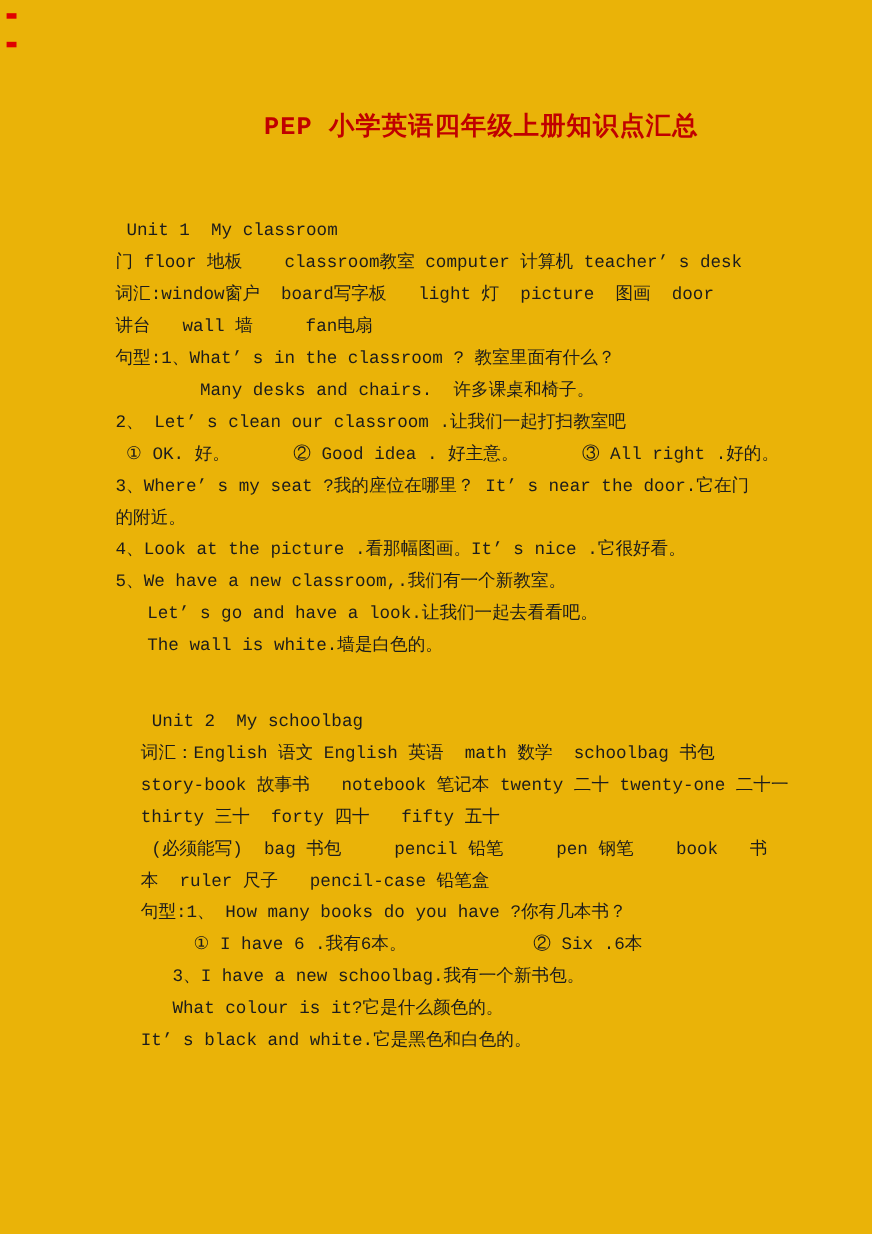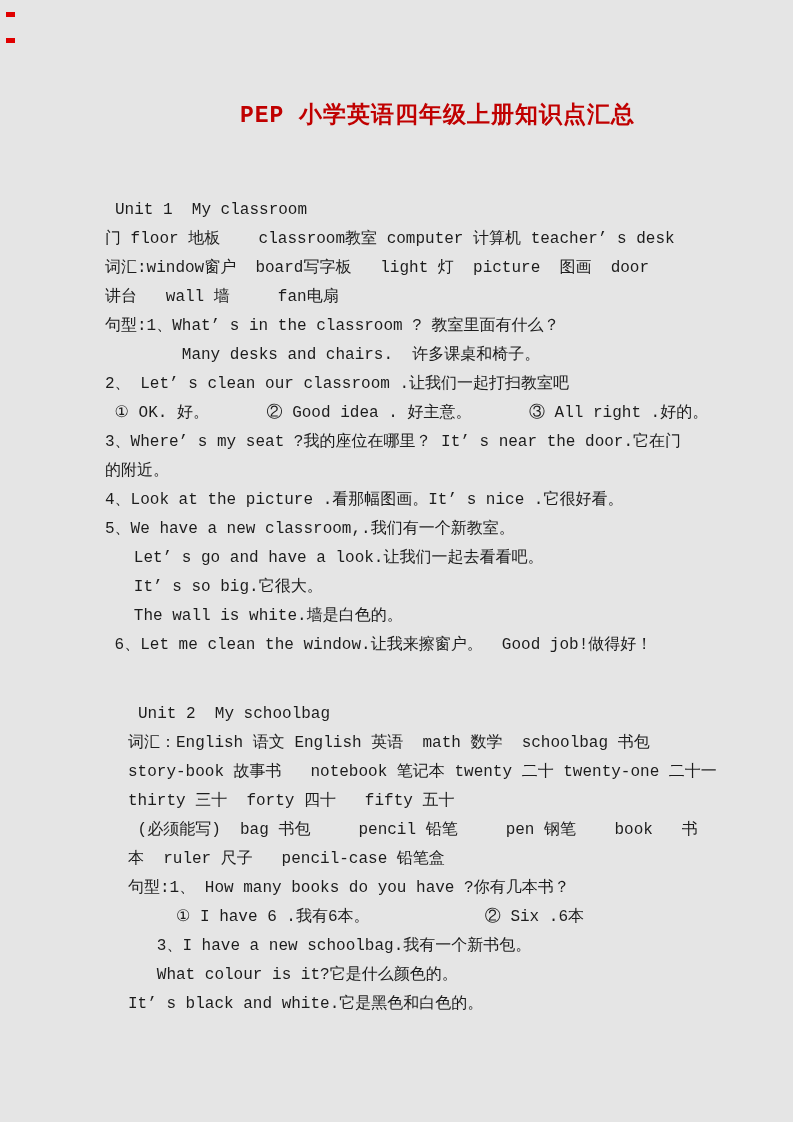--- a/index.html
+++ b/index.html
@@ -4,21 +4,21 @@
 <style>
   html, body {
     margin: 0;
     padding: 0;
     background: #ffffff;
   }
   .page {
     position: relative;
     width: 793px;
     height: 1122px;
-    background: #e5e5e5;
+    background: #eab308;
     overflow: hidden;
     font-family: "Liberation Mono", "DejaVu Sans Mono", monospace;
   }
   .red-mark {
     position: absolute;
     left: 6px;
     width: 9px;
     height: 5px;
     background: #e00000;
   }
@@ -80,23 +80,21 @@
           <div class="line">讲台   wall 墙     fan电扇</div>
           <div class="line">句型:1、What’ s in the classroom ? 教室里面有什么？</div>
           <div class="line">        Many desks and chairs.  许多课桌和椅子。</div>
           <div class="line">2、 Let’ s clean our classroom .让我们一起打扫教室吧</div>
           <div class="line"> ① OK. 好。      ② Good idea . 好主意。      ③ All right .好的。</div>
           <div class="line">3、Where’ s my seat ?我的座位在哪里？ It’ s near the door.它在门</div>
           <div class="line">的附近。</div>
           <div class="line">4、Look at the picture .看那幅图画。It’ s nice .它很好看。</div>
           <div class="line">5、We have a new classroom,.我们有一个新教室。</div>
           <div class="line">   Let’ s go and have a look.让我们一起去看看吧。</div>
-          <div class="line">   It’ s so big.它很大。</div>
           <div class="line">   The wall is white.墙是白色的。</div>
-          <div class="line"> 6、Let me clean the window.让我来擦窗户。  Good job!做得好！</div>
         </div>
     </section>
 
     <section class="section-2">
       <div class="line heading">Unit 2  My schoolbag</div>
       <div>
           <div class="line">词汇：English 语文 English 英语  math 数学  schoolbag 书包</div>
           <div class="line">story-book 故事书   notebook 笔记本 twenty 二十 twenty-one 二十一</div>
           <div class="line">thirty 三十  forty 四十   fifty 五十</div>
           <div class="line"> (必须能写)  bag 书包     pencil 铅笔     pen 钢笔    book   书</div>

